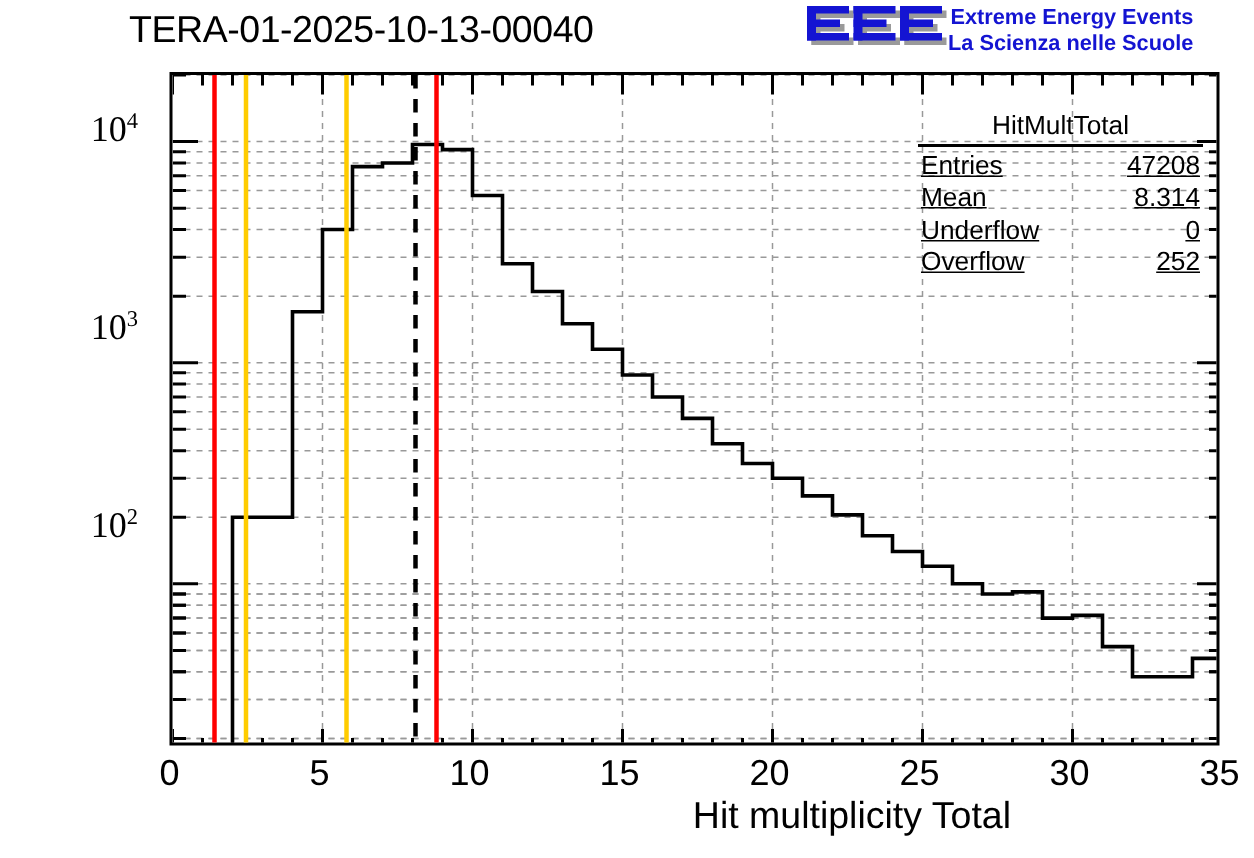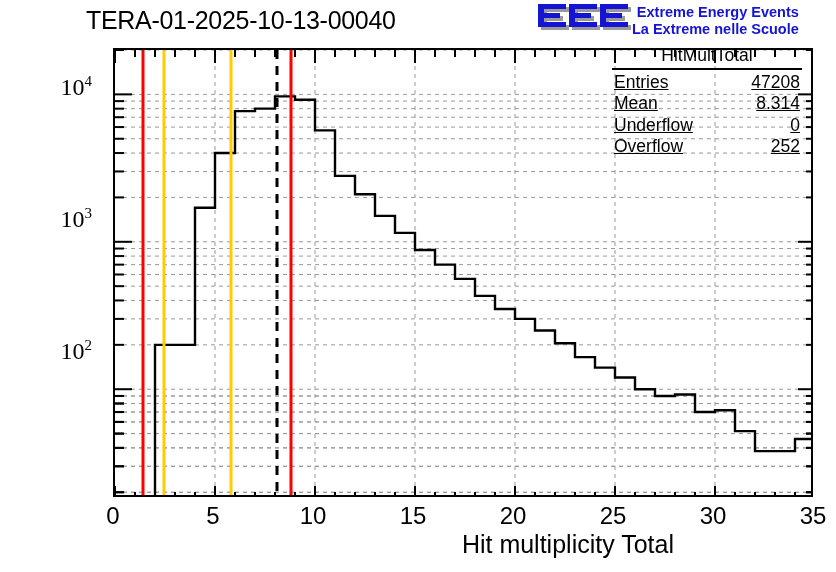--- a/index.html
+++ b/index.html
@@ -22,21 +22,21 @@
   #plot{position:absolute;left:0;top:0;width:100%;height:100%;overflow:hidden;}
   #plot svg{display:block;}
 
   
   .xtl{position:absolute;font-size:24px;text-align:center;width:60px;top:502px;}
   .ytl{position:absolute;font-size:24px;text-align:right;width:68px;font-family:Liberation Serif, serif;}
   .ytl sup{font-size:15px;vertical-align:super;}
   #xlabel{position:absolute;right:22px;top:530px;font-size:25px;white-space:nowrap;}
 
   
-  #stats{position:absolute;left:612px;top:45px;width:190px;
+  #stats{position:absolute;left:612px;top:73px;width:190px;
          font-size:17.5px;line-height:21.5px;}
   #stats .sname{text-align:center;padding-bottom:1px;}
   #stats .rule{border-bottom:2px solid #000;margin:0 0 2px 0;}
   #stats .row{display:flex;justify-content:space-between;padding:0 2px;text-decoration:underline;}
   #stats .k{white-space:nowrap;}
   #stats .v{white-space:nowrap;}
 </style>
 </head>
 <body>
 
@@ -72,21 +72,21 @@
             <rect x="33" y="1" width="6" height="23"></rect>
           <rect x="64" y="1" width="28" height="5"></rect>
             <rect x="64" y="10" width="22" height="5"></rect>
           <rect x="64" y="19" width="28" height="5"></rect>
             <rect x="64" y="1" width="6" height="23"></rect>
         </g>
       </svg>
     </div>
     <div id="logo-lines">
       <div class="logo-line">Extreme Energy Events</div>
-      <div class="logo-line">La Extreme nelle Scuole</div>
+      <div class="logo-line">La Scienza nelle Scuole</div>
     </div>
   </div>
 
   <div class="ytl" style="left:24px;top:73px;">10<sup>4</sup></div>
   <div class="ytl" style="left:24px;top:205px;">10<sup>3</sup></div>
   <div class="ytl" style="left:24px;top:337px;">10<sup>2</sup></div>
 
   <div class="xtl" style="left:83px;">0</div>
   <div class="xtl" style="left:183px;">5</div>
   <div class="xtl" style="left:283px;">10</div>

